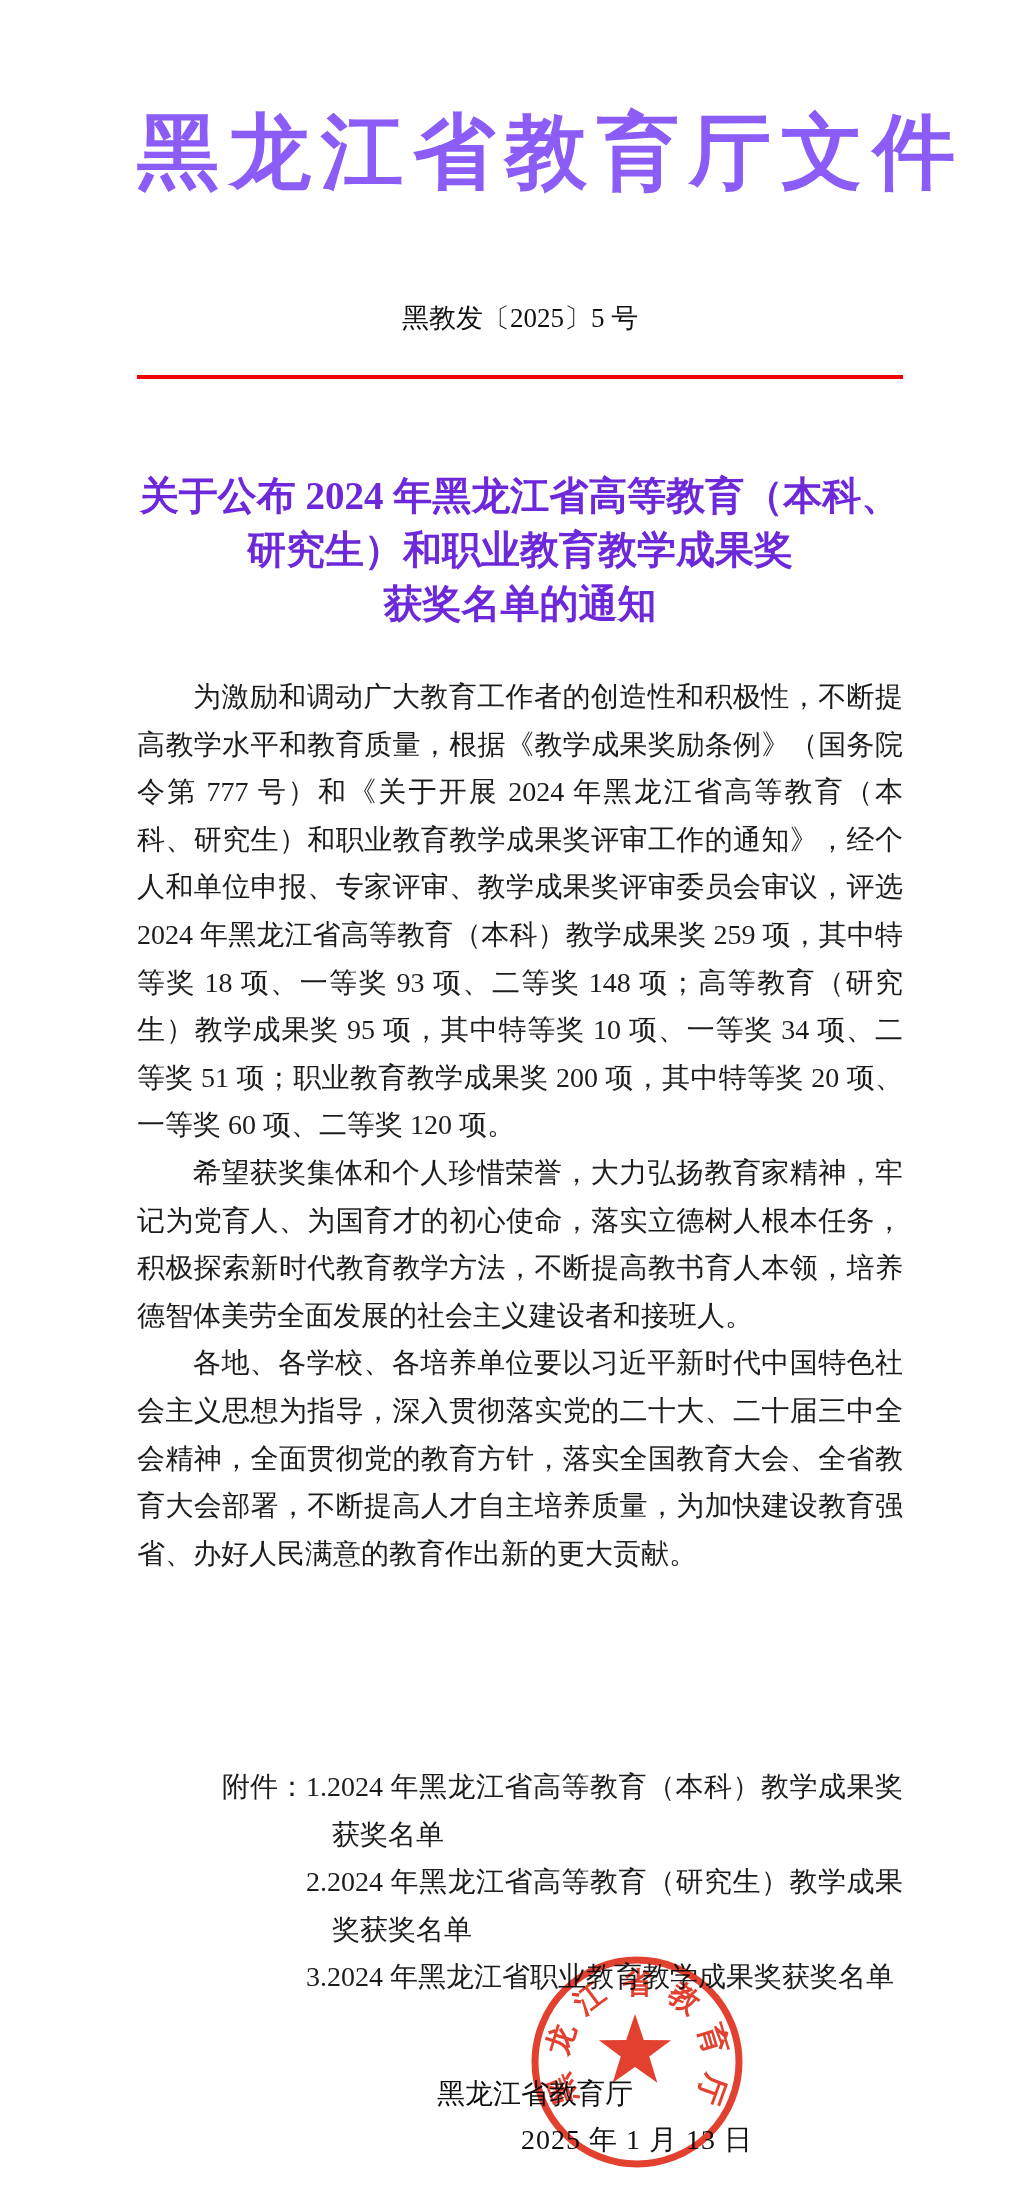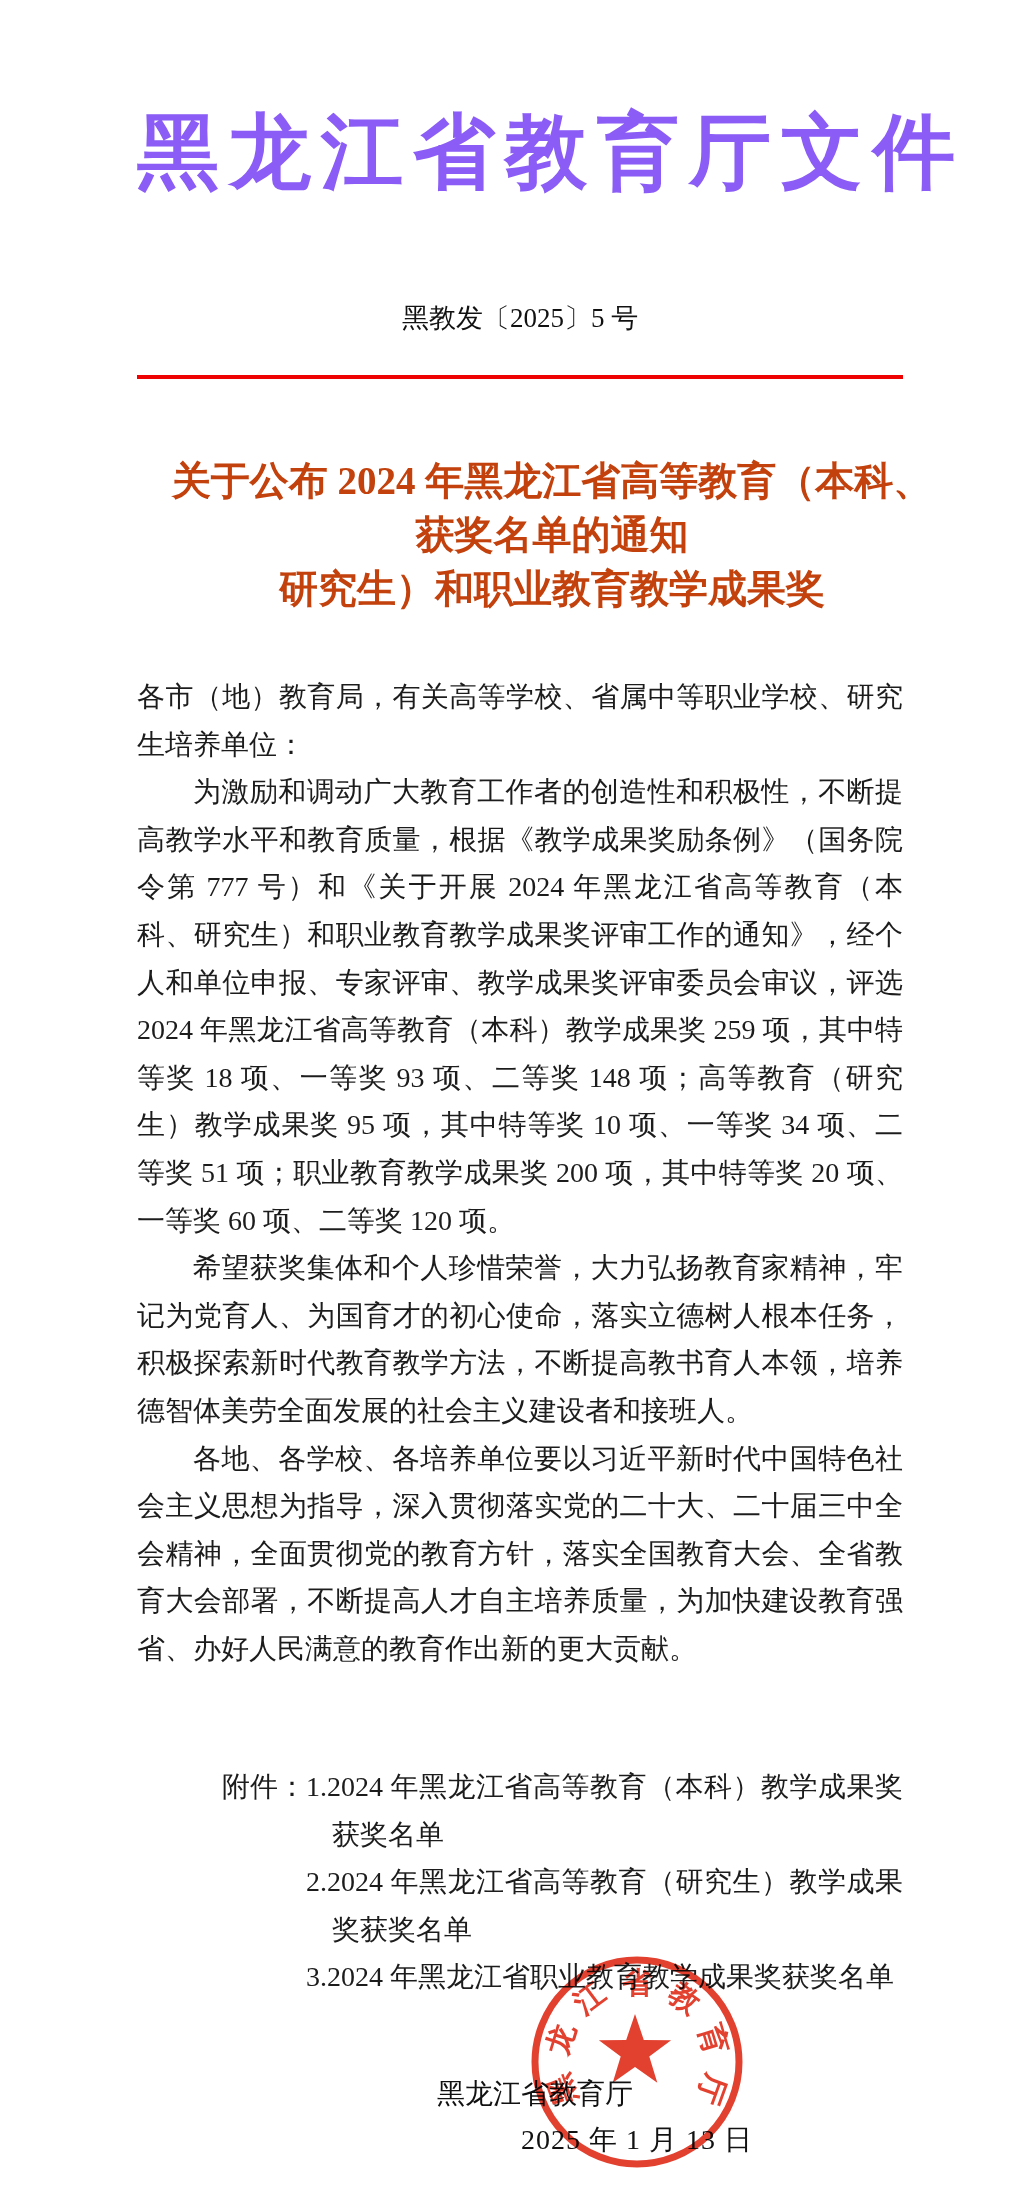--- a/index.html
+++ b/index.html
@@ -25,23 +25,23 @@
     top:300px; text-align:center;
     font-size:27px; line-height:36px;
     color:#111;
   }
   .red-line {
     position:absolute; left:137px; top:375px;
     width:766px; height:4px;
     background:#ee0202;
   }
   .doc-title {
-    top:454px; text-align:center;
+    top:469px; text-align:center;
     font-size:39px; font-weight:bold;
-    line-height:54px; color:#c2410c;margin-left:32px;
+    line-height:54px; color:#6d28d9;
   }
   .body-text {
     top:673px;
     font-size:28px; line-height:47.6px;
     text-align:justify; text-justify:inter-character;
   }
   .body-text p.indent { text-indent:2em;font-family:Liberation Serif, serif; }
   .attachments {
     top:1763px;
     font-size:28px; line-height:47.6px;
@@ -70,26 +70,25 @@
 <body>
 
 <div class="content red-header">黑龙江省教育厅文件</div>
 
 <div class="content doc-number">黑教发〔2025〕5 号</div>
 
 <div class="red-line"></div>
 
 <div class="content doc-title">
   <div>关于公布 2024 年黑龙江省高等教育（本科、</div>
+  <div>研究生）和职业教育教学成果奖</div>
   <div>获奖名单的通知</div>
-  <div>研究生）和职业教育教学成果奖</div>
 </div>
 
 <div class="content body-text">
-  <p>各市（地）教育局，有关高等学校、省属中等职业学校、研究生培养单位：</p>
   <p class="indent">为激励和调动广大教育工作者的创造性和积极性，不断提高教学水平和教育质量，根据《教学成果奖励条例》（国务院令第 777 号）和《关于开展 2024 年黑龙江省高等教育（本科、研究生）和职业教育教学成果奖评审工作的通知》，经个人和单位申报、专家评审、教学成果奖评审委员会审议，评选 2024 年黑龙江省高等教育（本科）教学成果奖 259 项，其中特等奖 18 项、一等奖 93 项、二等奖 148 项；高等教育（研究生）教学成果奖 95 项，其中特等奖 10 项、一等奖 34 项、二等奖 51 项；职业教育教学成果奖 200 项，其中特等奖 20 项、一等奖 60 项、二等奖 120 项。</p>
   <p class="indent">希望获奖集体和个人珍惜荣誉，大力弘扬教育家精神，牢记为党育人、为国育才的初心使命，落实立德树人根本任务，积极探索新时代教育教学方法，不断提高教书育人本领，培养德智体美劳全面发展的社会主义建设者和接班人。</p>
   <p class="indent">各地、各学校、各培养单位要以习近平新时代中国特色社会主义思想为指导，深入贯彻落实党的二十大、二十届三中全会精神，全面贯彻党的教育方针，落实全国教育大会、全省教育大会部署，不断提高人才自主培养质量，为加快建设教育强省、办好人民满意的教育作出新的更大贡献。</p>
 </div>
 
 <div class="content attachments">
   <span class="att-label">附件：</span>
   <div class="att-items">
     <div class="att-item">1.2024 年黑龙江省高等教育（本科）教学成果奖获奖名单</div>
     <div class="att-item">2.2024 年黑龙江省高等教育（研究生）教学成果奖获奖名单</div>

